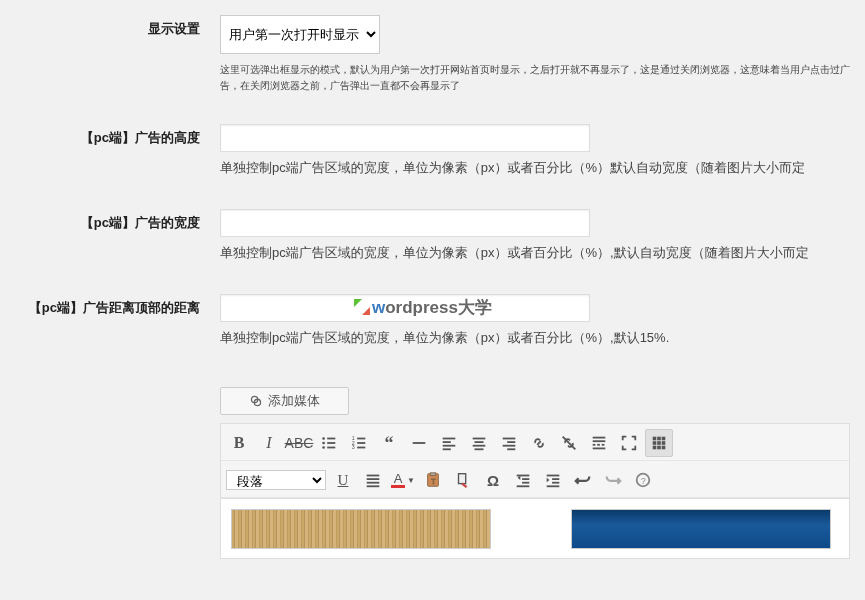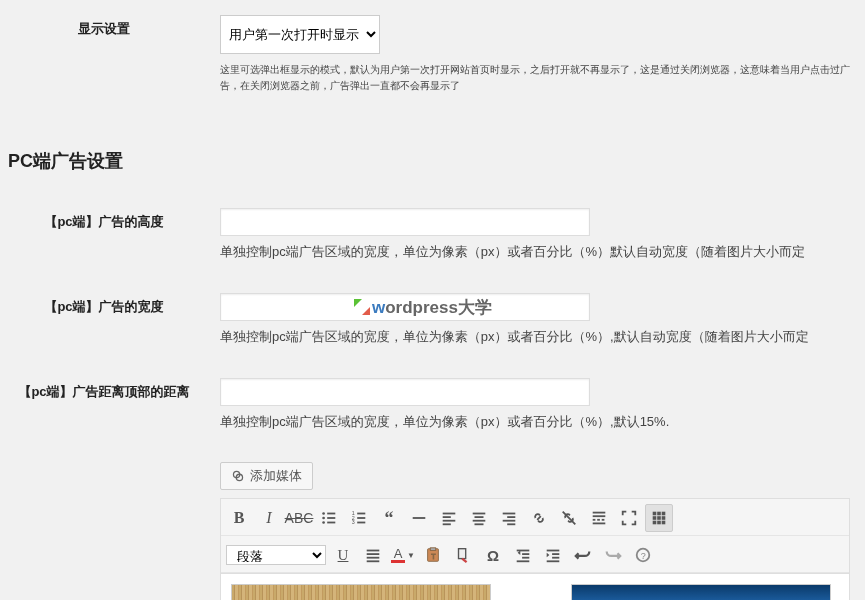--- a/index.html
+++ b/index.html
@@ -10,21 +10,21 @@
       font-size: 13px;
       color: #444;
       background: #f1f1f1;
       width: 865px;
     }
     .form-table {
       width: 100%;
       border-collapse: collapse;
     }
     .form-table th {
-      text-align: center;
+      text-align: right;
       font-weight: bold;
       color: #222;
       vertical-align: top;
       padding: 20px 10px 20px 8px;
       width: 210px;
     }
     .form-table td {
       padding: 15px 10px;
       vertical-align: top;
     }
@@ -63,26 +63,27 @@
       color: #222;
       margin: 40px 0 20px 8px;
     }
     .media-btn {
       display: inline-flex;
       align-items: center;
       gap: 5px;
       background: #f7f7f7;
       border: 1px solid #ccc;
       color: #555;
-      padding: 4px 10px;
+      padding: 4px 28px;
       font-size: 13px;
       cursor: pointer;
       border-radius: 2px;
       margin-bottom: 8px;
       font-family: Liberation Serif, serif;
+      margin-top: 9px;
     }
     .editor-wrap {
       border: 1px solid #dedede;
       background: #f5f5f5;
       width: 630px;
     }
     .toolbar-row {
       display: flex;
       flex-wrap: nowrap;
       padding: 4px 3px 2px;
@@ -192,21 +193,20 @@
     <td>
       <select>
         <option>用户第一次打开时显示</option>
       </select>
       <div class="description">这里可选弹出框显示的模式，默认为用户第一次打开网站首页时显示，之后打开就不再显示了，这是通过关闭浏览器，这意味着当用户点击过广告，在关闭浏览器之前，广告弹出一直都不会再显示了</div>
     </td>
   </tr>
 </tbody>
     </table>
 
-<h3 class="section-heading">PC端广告设置</h3>
 
 <table class="form-table">
   <tbody>
         <tr>
     <th><span>【pc端】广告的高度</span></th>
     <td>
       <input type="text" value="" style="">
       <div class="desc-line">单独控制pc端广告区域的宽度，单位为像素（px）或者百分比（%）默认自动宽度（随着图片大小而定</div>
     </td>
   </tr>

